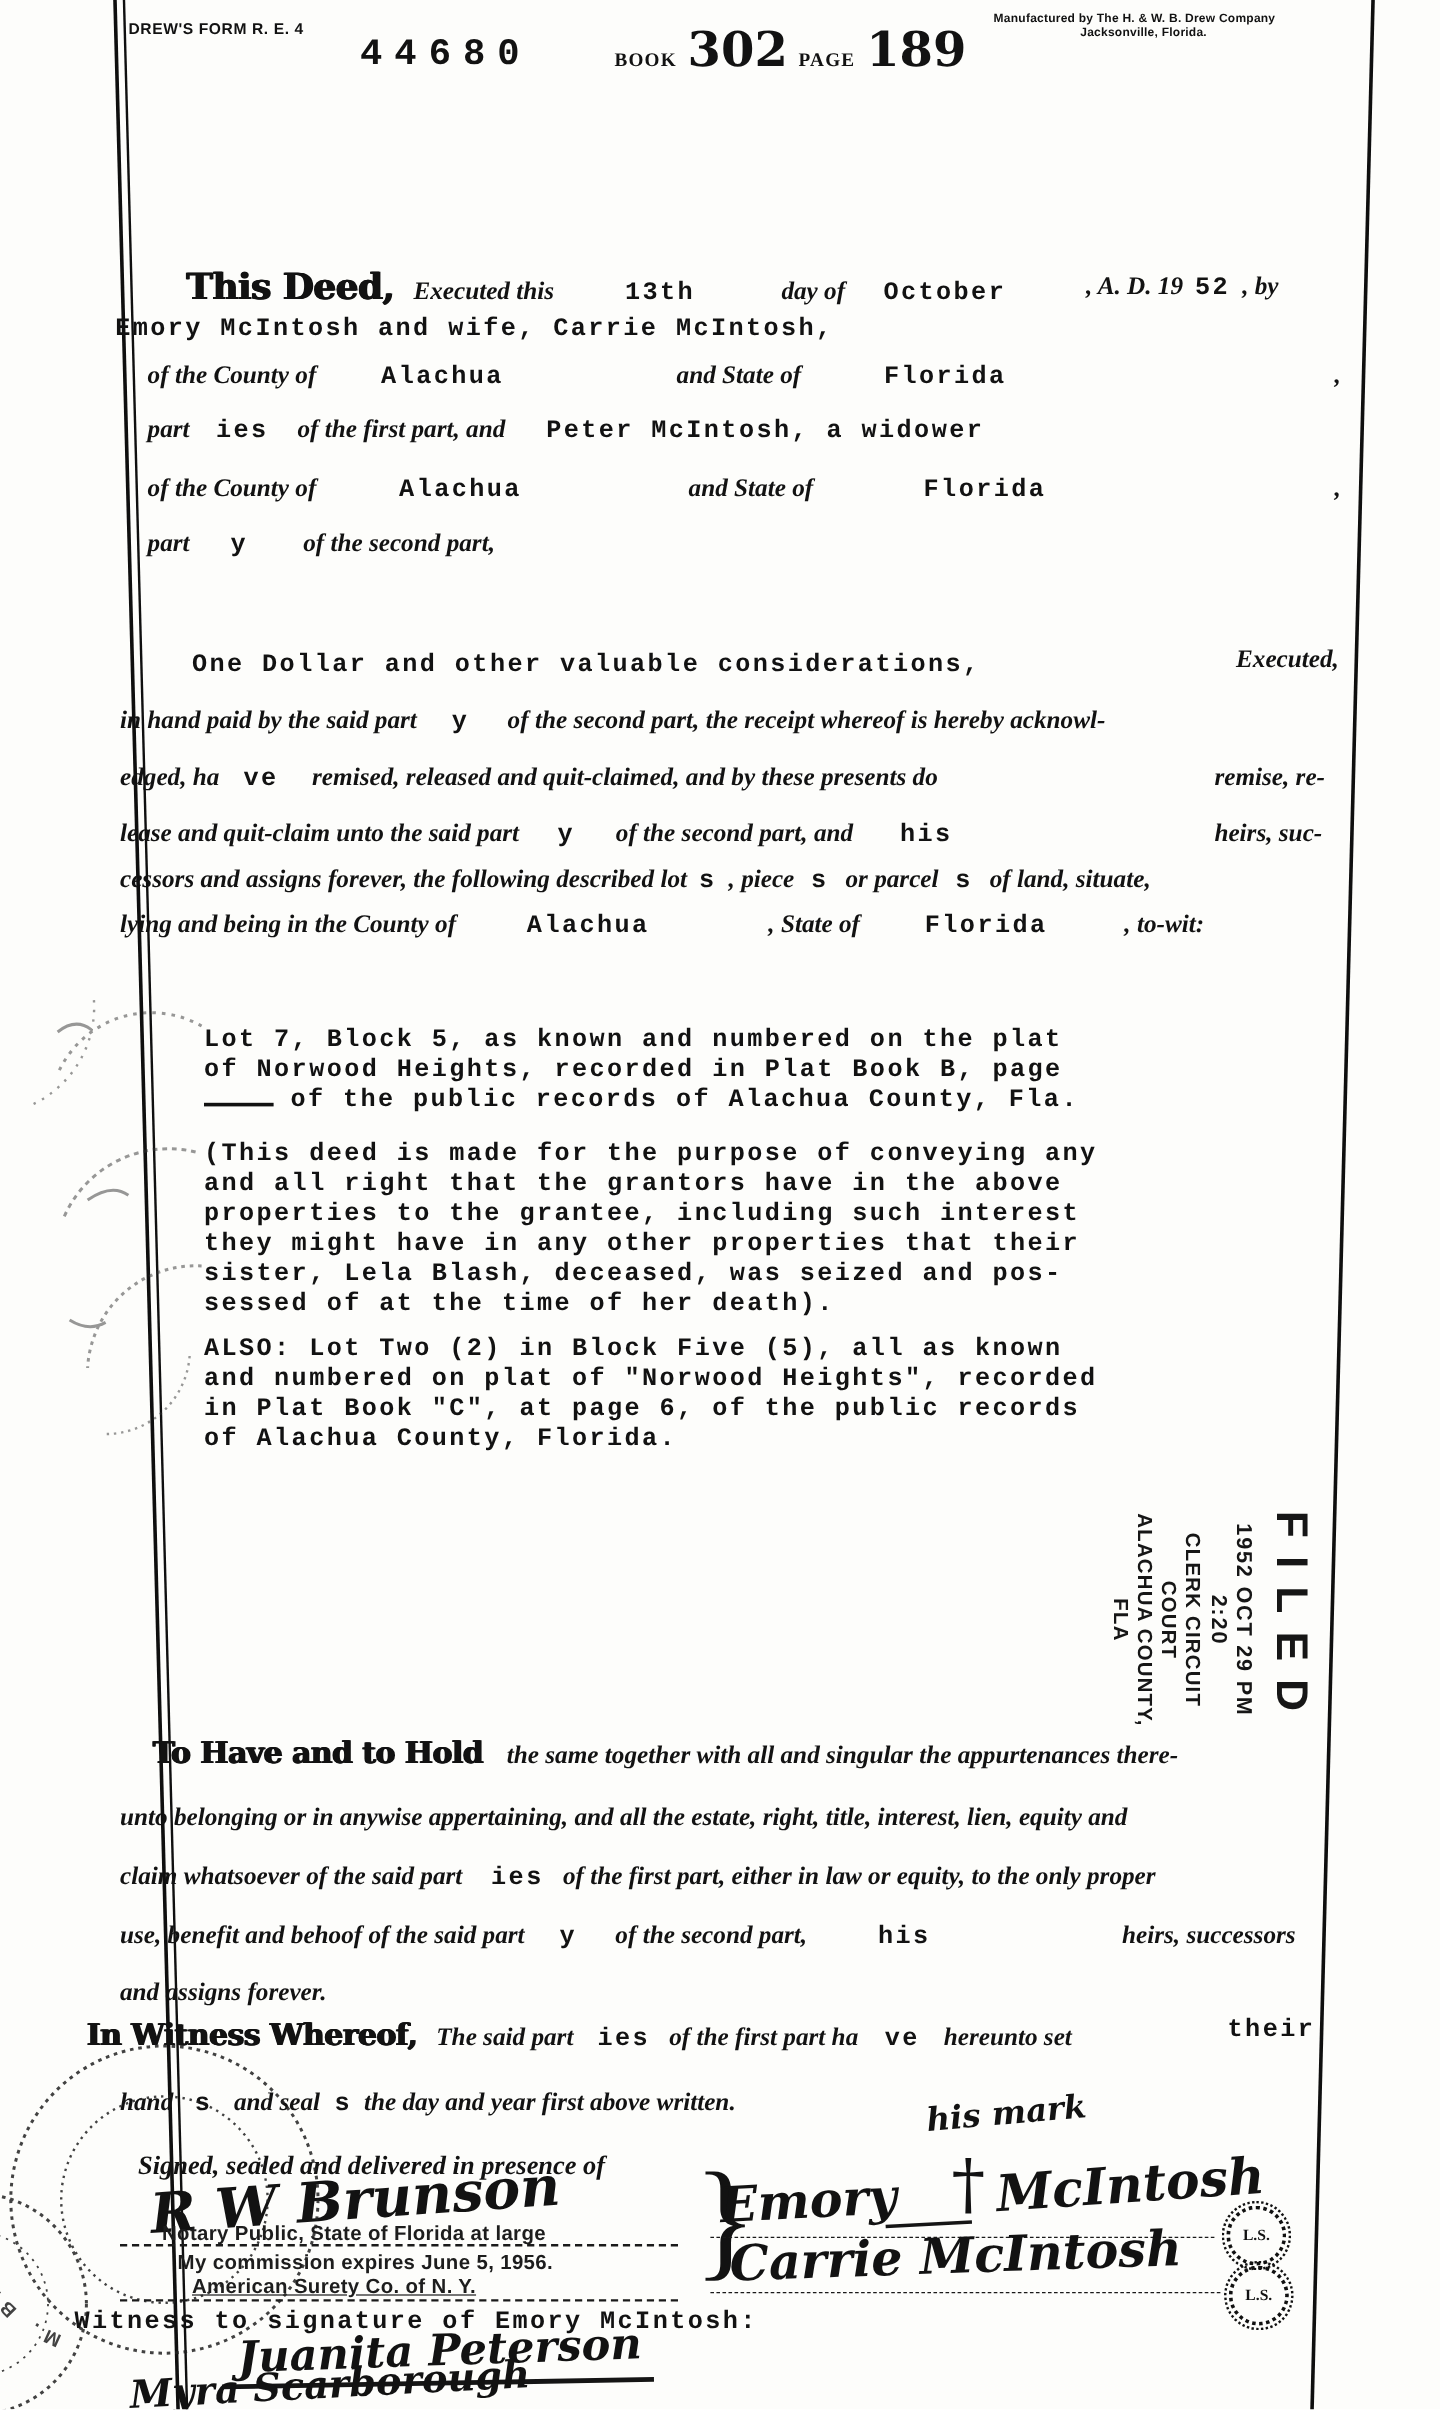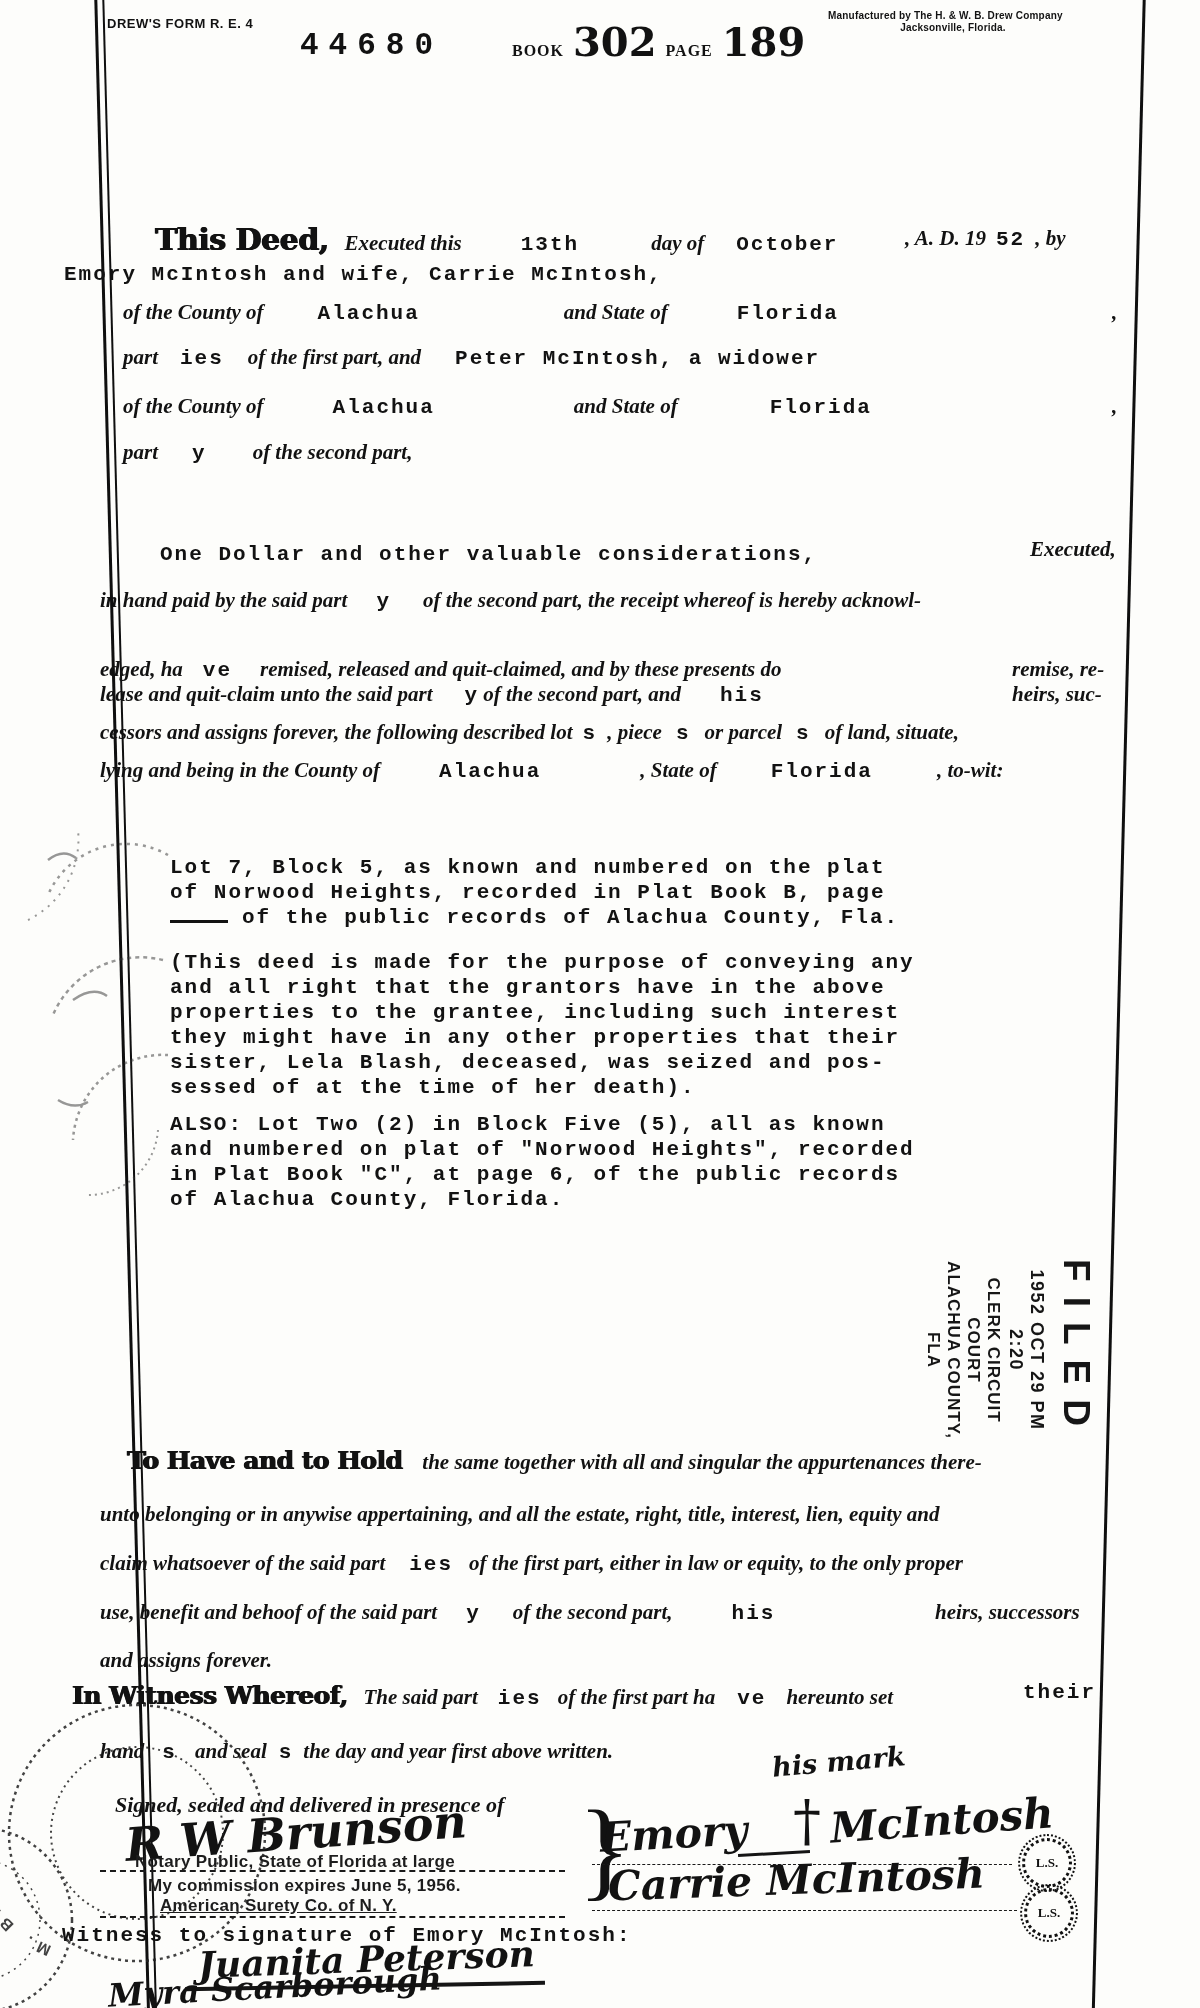--- a/index.html
+++ b/index.html
@@ -67,21 +67,21 @@
     <span class="tw" style="margin-left:55px">13th</span>
     <span class="ft" style="margin-left:68px">day of</span>
     <span class="tw" style="margin-left:28px">October</span>
     <span class="abs" style="left:905px;top:4px">
       <span class="ft">, A. D. 19</span>
       <span class="tw" style="margin-left:6px">52</span>
       <span class="ft" style="margin-left:6px">, by</span>
     </span>
   </div>
   <div class="line" style="top:263px">
-    <span class="tw" style="margin-left:64px">Emory McIntosh and wife, Carrie McIntosh,</span>
+    <span class="tw" style="margin-left:96px">Emory McIntosh and wife, Carrie McIntosh,</span>
   </div>
   <div class="line" style="top:300px">
     <span class="ft" style="margin-left:123px">of the County of</span>
     <span class="tw" style="margin-left:50px">Alachua</span>
     <span class="ft" style="margin-left:140px">and State of</span>
     <span class="tw" style="margin-left:65px">Florida</span>
     <span class="ft abs" style="left:1112px">,</span>
   </div>
   <div class="line" style="top:345px">
     <span class="ft" style="margin-left:123px">part</span>
@@ -104,30 +104,30 @@
 
   <div class="line" style="top:543px">
     <span class="tw" style="margin-left:160px">One Dollar and other valuable considerations,</span>
     <span class="ft abs" style="left:1030px;top:-6px">Executed,</span>
   </div>
   <div class="line" style="top:588px">
     <span class="ft" style="margin-left:100px">in hand paid by the said part</span>
     <span class="tw" style="margin-left:25px">y</span>
     <span class="ft" style="margin-left:28px">of the second part, the receipt whereof is hereby acknowl-</span>
   </div>
-  <div class="line" style="top:657px">
+  <div class="line" style="top:635px">
     <span class="ft" style="margin-left:100px">edged, ha</span>
     <span class="tw" style="margin-left:16px">ve</span>
     <span class="ft" style="margin-left:24px">remised, released and quit-claimed, and by these presents do</span>
     <span class="ft abs" style="left:1012px">remise, re-</span>
   </div>
   <div class="line" style="top:682px">
     <span class="ft" style="margin-left:100px">lease and quit-claim unto the said part</span>
     <span class="tw" style="margin-left:28px">y</span>
-    <span class="ft" style="">of the second part, and</span>
+    <span class="ft" style="margin-left:30px">of the second part, and</span>
     <span class="tw" style="margin-left:35px">his</span>
     <span class="ft abs" style="left:1012px">heirs, suc-</span>
   </div>
   <div class="line" style="top:720px">
     <span class="ft" style="margin-left:100px">cessors and assigns forever, the following described lot</span>
     <span class="tw" style="margin-left:6px">s</span>
     <span class="ft" style="margin-left:6px">, piece</span>
     <span class="tw" style="margin-left:10px">s</span>
     <span class="ft" style="margin-left:10px">or parcel</span>
     <span class="tw" style="margin-left:10px">s</span>

